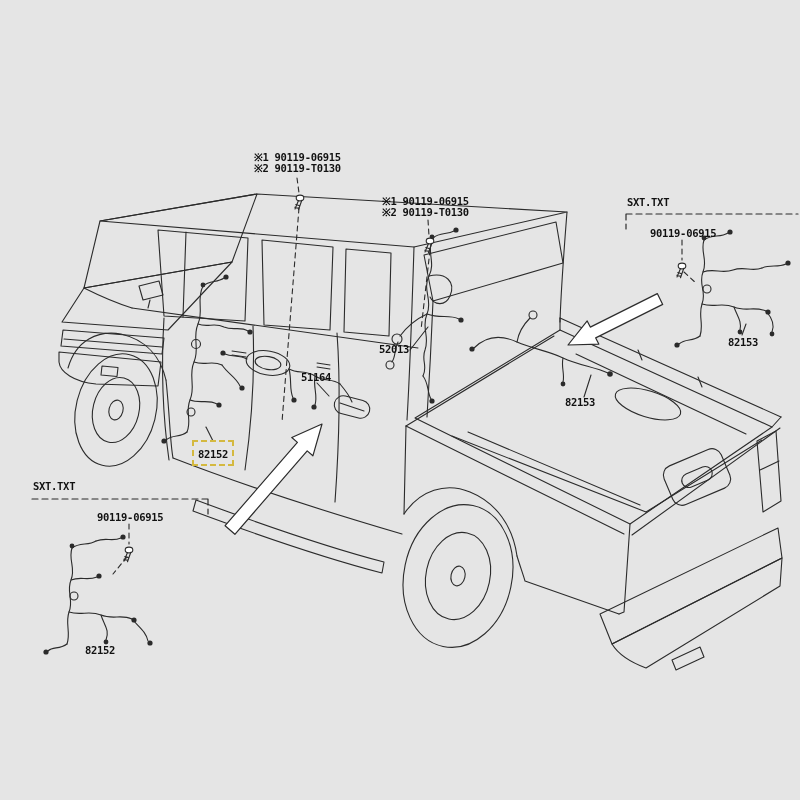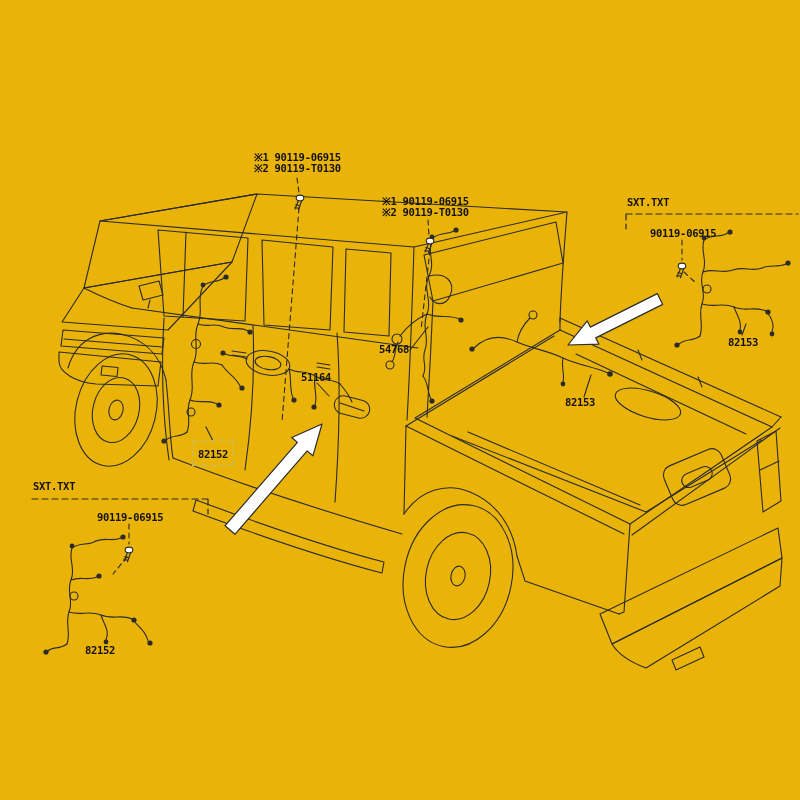--- a/index.html
+++ b/index.html
@@ -1,17 +1,17 @@
 <!DOCTYPE html>
 <html><head>
 <meta charset="utf-8">
 <style>
   *{box-sizing:border-box}
   html,body{margin:0;padding:0;background:#ffffff}
-  .stage{position:relative;width:800px;height:800px;background:#eab308;overflow:hidden;
+  .stage{position:relative;width:800px;height:800px;background:#e5e5e5;overflow:hidden;
          font-family:"DejaVu Sans Mono",monospace}
   .art{position:absolute;left:0;top:0}
   .lbl{position:absolute;font:700 10.5px/11px "DejaVu Sans Mono",monospace;color:#111;
        white-space:nowrap;letter-spacing:-0.3px}
   .note div{white-space:nowrap}
   .hl-box{position:absolute;border:2px dashed #d4b940;padding:1px 4px 2px;background:transparent}
   .lbl-inline{font:700 10.5px/11px "DejaVu Sans Mono",monospace;color:#111;letter-spacing:-0.3px}
   .clip{height:9px;overflow:hidden}
 </style>
 </head>
@@ -263,21 +263,21 @@
   <div>※1 90119-06915</div>
   <div>※2 90119-T0130</div>
 </div>
 
 <div class="lbl" style="left:627px;top:197px">SXT.TXT</div>
 
 <div class="lbl" style="left:650px;top:228px">90119-06915</div>
 
 <div class="lbl" style="left:728px;top:337px">82153</div>
 
-<div class="lbl" style="left:379px;top:344px">54768</div>
+<div class="lbl" style="left:379px;top:344px">52013</div>
 
 <div class="lbl" style="left:301px;top:372px">51164</div>
 
 <div class="lbl" style="left:565px;top:397px">82153</div>
 
 <div class="hl-box" style="left: 192px; top: 440px; border-color: rgb(212, 185, 64);">
   <span class="lbl-inline">82152</span>
 </div>
 
 <div class="lbl" style="left:33px;top:481px">SXT.TXT</div>

